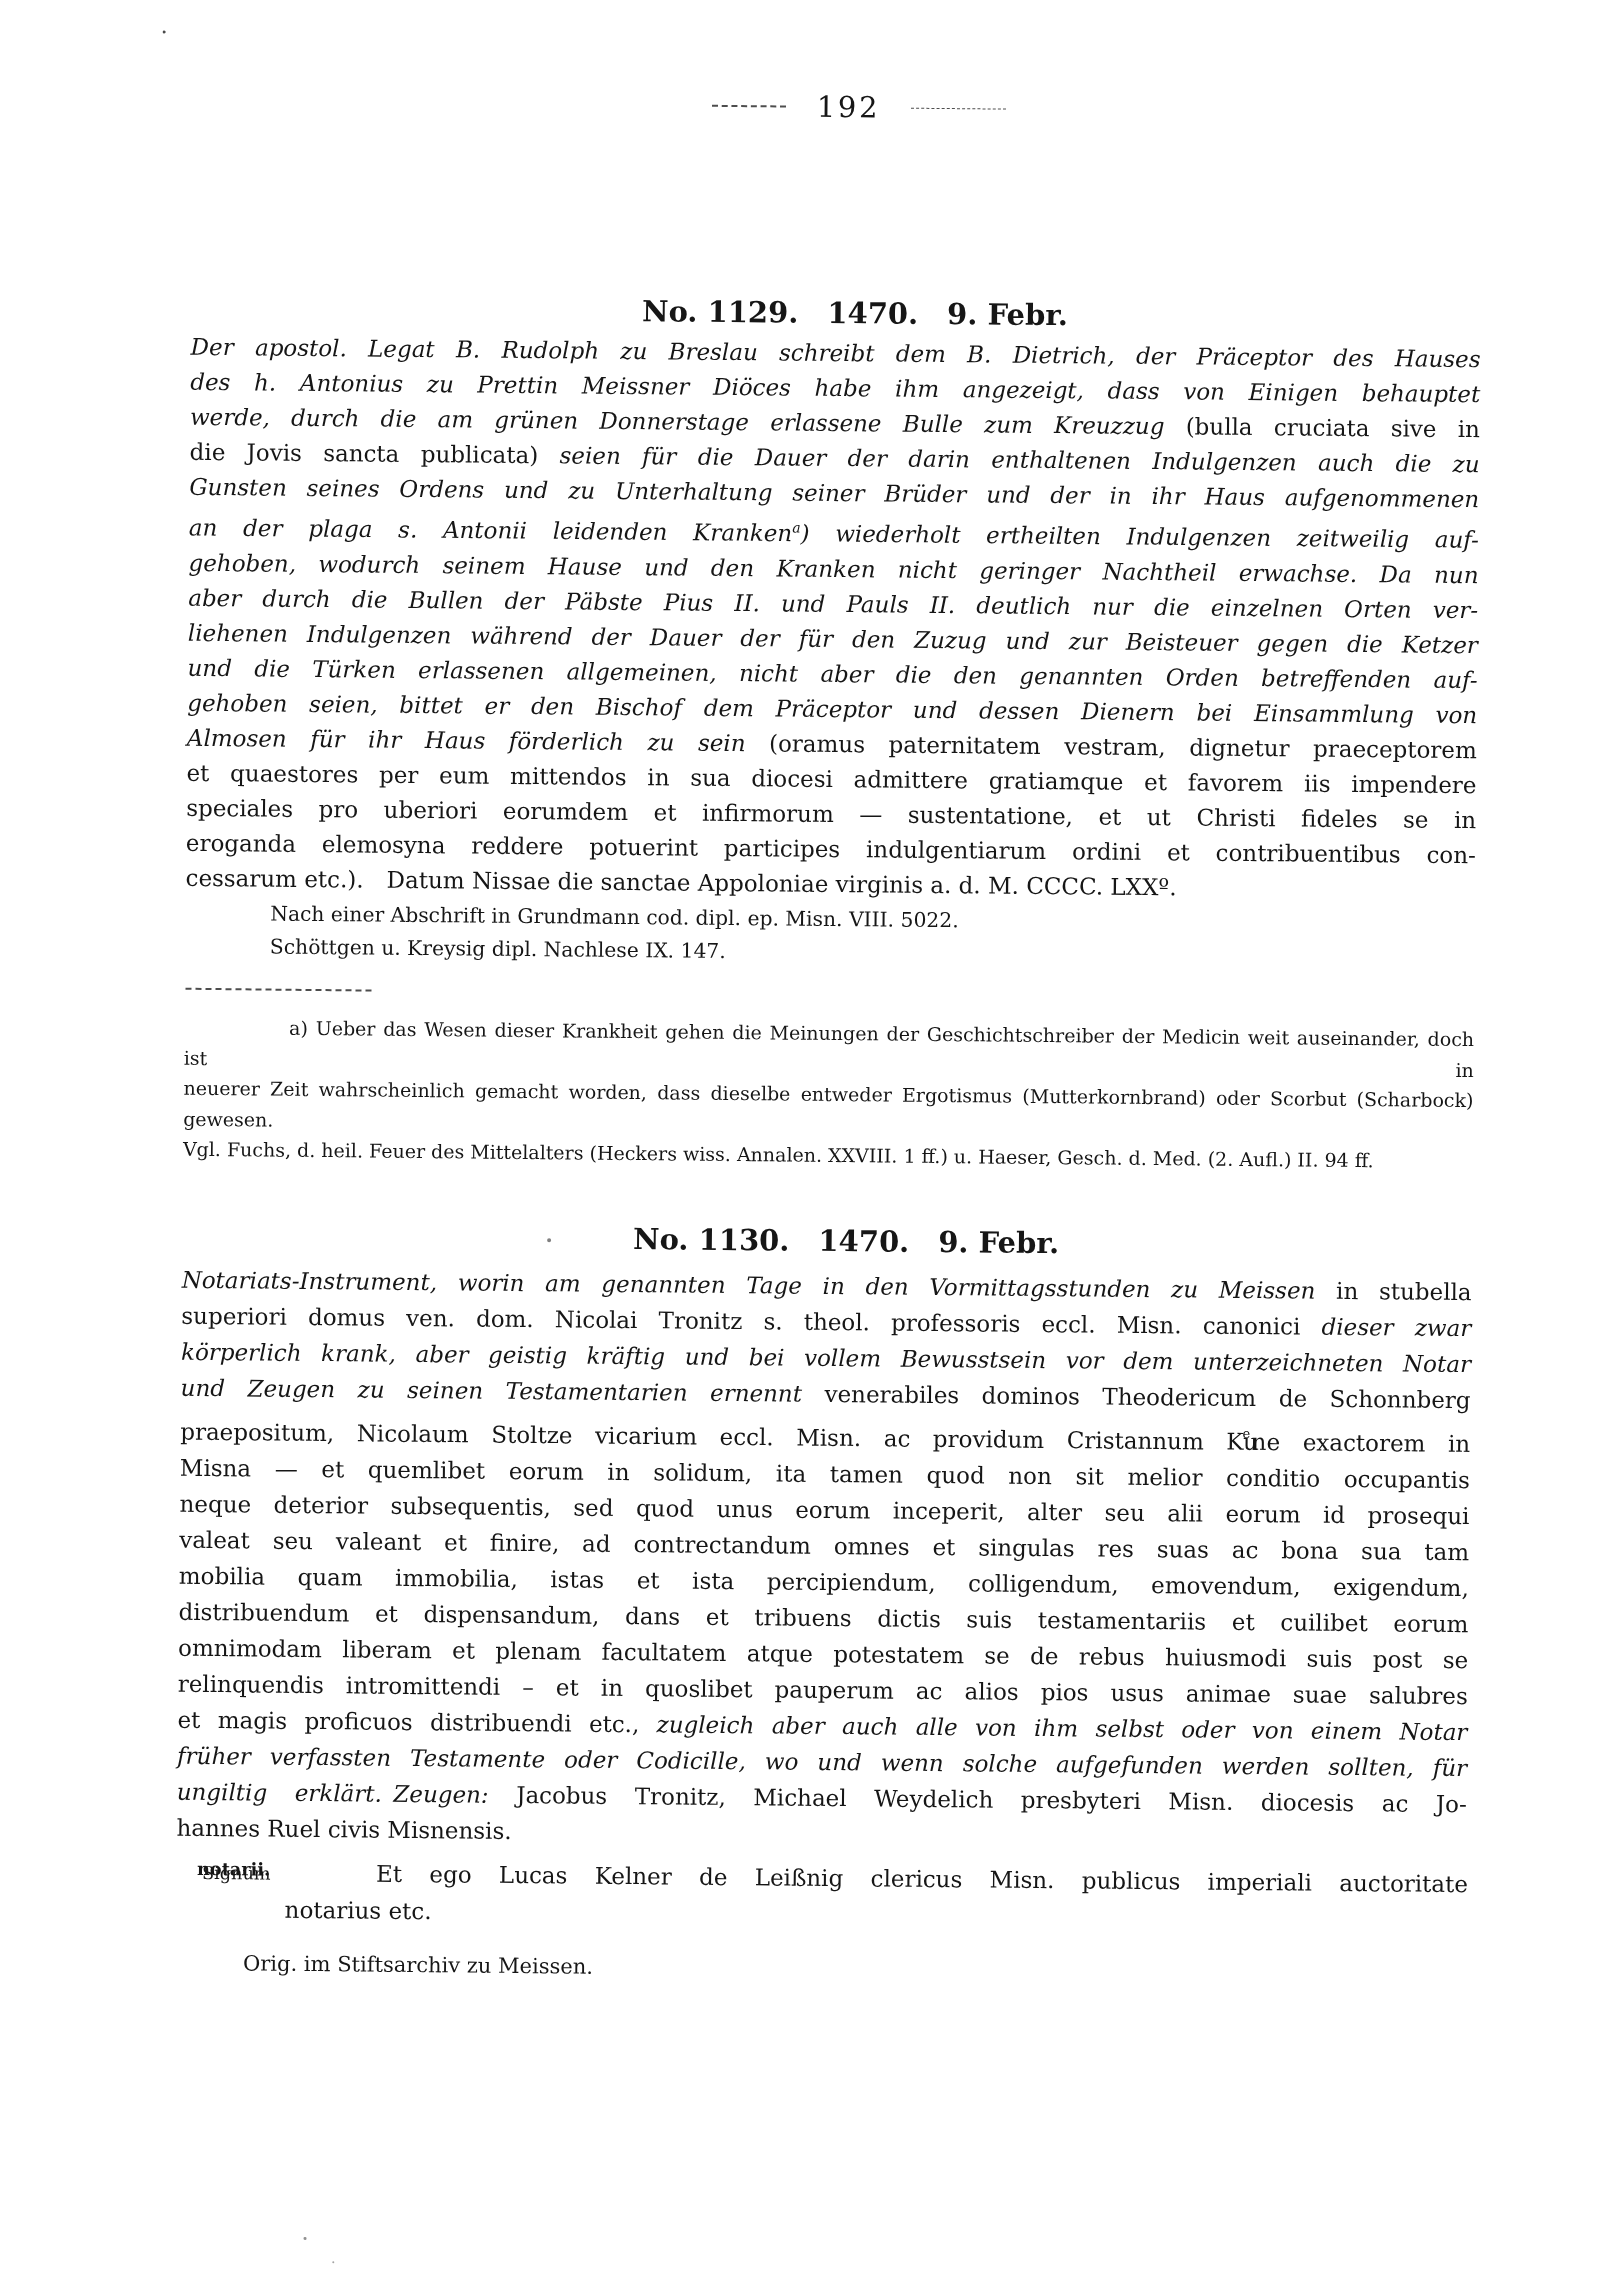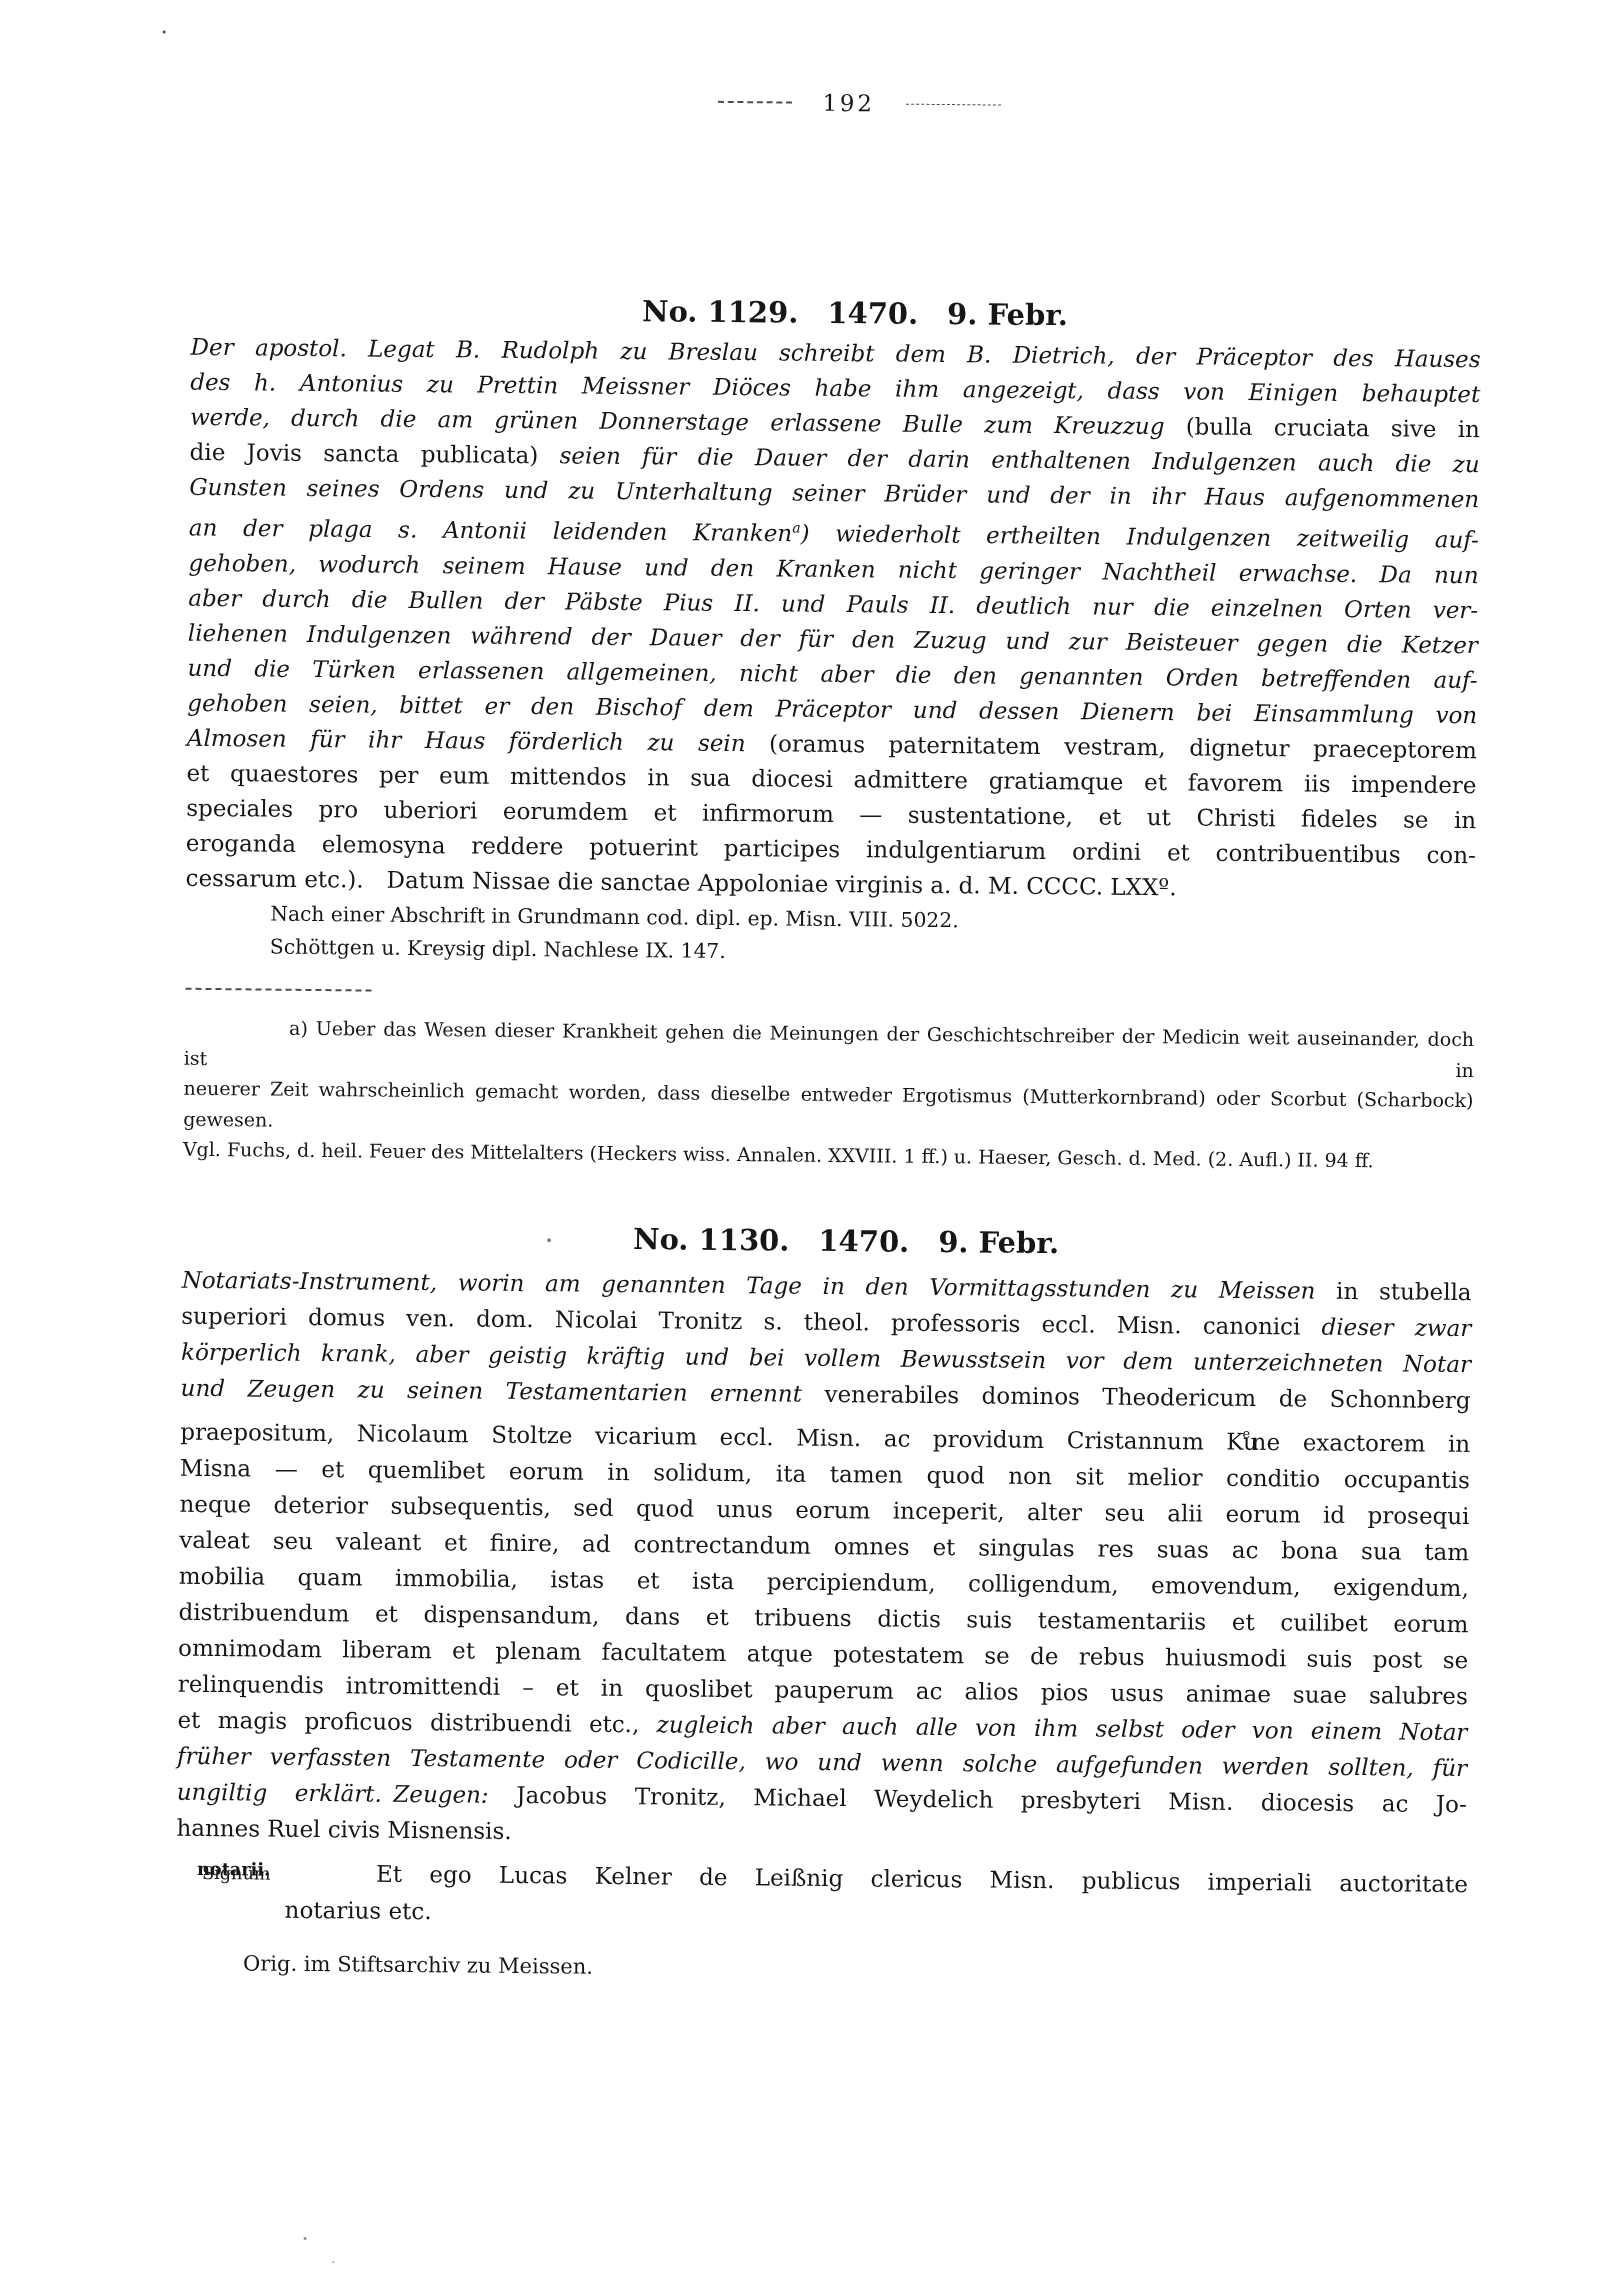--- a/index.html
+++ b/index.html
@@ -7,21 +7,21 @@
     position:relative;width:1616px;height:2273px;background:#ffffff;
     overflow:hidden;color:#161616;
     font-family:"DejaVu Serif","Liberation Serif",serif;
   }
   .scan{position:absolute;left:0;top:0;width:1616px;height:2273px;
     transform:rotate(0.55deg);transform-origin:838px 107px;}
 
   
   .pagenum-row{position:absolute;top:90px;left:214px;width:1290px;
     display:flex;align-items:center;justify-content:center;gap:31px;}
-  .pagenum{font-size:23px;letter-spacing:2.7px;}
+  .pagenum{font-size:29px;letter-spacing:2.7px;}
   .dash{height:0;border-top:2.1px dashed #222;opacity:.8;}
   .dash-left{width:74px;}
   .dash-right{width:95px;border-top-width:1.6px;}
 
   
   .entry-heading{position:absolute;left:193px;width:1328px;text-align:center;
     font-weight:bold;font-size:29px;white-space:nowrap;}
   .entry-heading .hseg{margin:0 14.5px;}
   #h1129{top:296px;}
   #h1130{top:1224px;}

